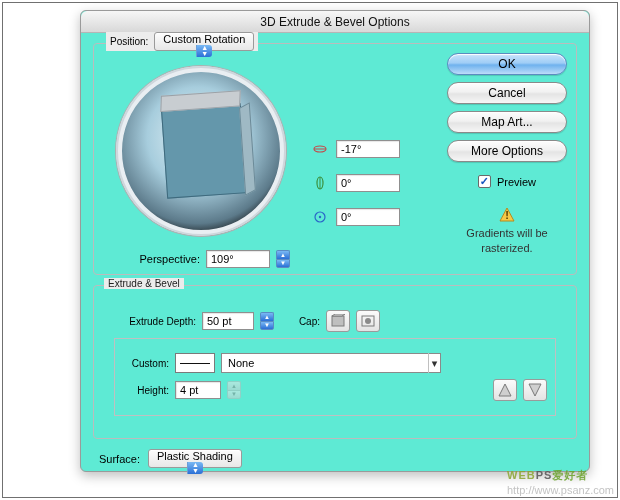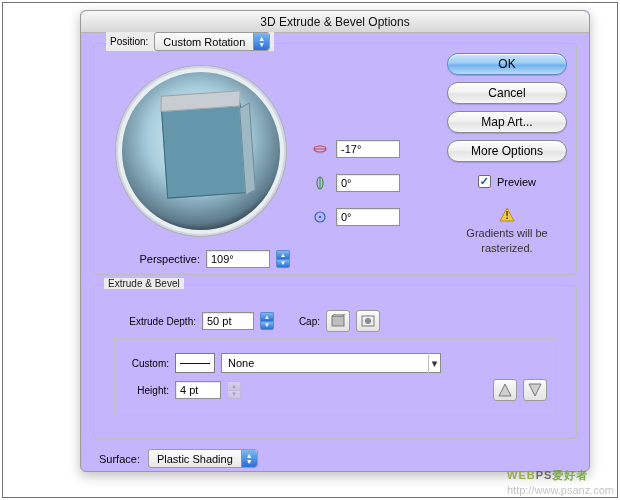--- a/index.html
+++ b/index.html
@@ -1,26 +1,26 @@
 <!DOCTYPE html>
 <html><head>
 <meta charset="utf-8">
 <style>
 *{box-sizing:border-box;margin:0;padding:0;font-family:"Lucida Grande","Helvetica Neue",Arial,sans-serif;font-size:11px;-webkit-font-smoothing:antialiased;}
 body{width:620px;height:500px;background:#fff;position:relative;overflow:hidden;}
 .frame{position:absolute;top:2px;left:2px;width:616px;height:496px;border:1px solid #707070;}
-.dialog{position:absolute;top:10px;left:80px;width:510px;height:462px;background:#c4b5fd;border:1px solid #9a9a9a;border-radius:6px;box-shadow:0 4px 12px rgba(0,0,0,0.25);}
+.dialog{position:absolute;top:10px;left:80px;width:510px;height:462px;background:#5eead4;border:1px solid #9a9a9a;border-radius:6px;box-shadow:0 4px 12px rgba(0,0,0,0.25);}
 .titlebar{height:22px;line-height:22px;text-align:center;background:linear-gradient(#f7f7f7,#d8d8d8);border-bottom:1px solid #b5b5b5;border-radius:6px 6px 0 0;font-size:12px;color:#111;}
 .content{padding:10px 12px 8px 12px;}
 .fieldset{position:relative;border:1px solid #bcbcbc;border-radius:4px;padding:12px 12px 12px 12px;}
 .fieldset+.fieldset{margin-top:10px;}
 .fieldset .legend{position:absolute;top:-8px;left:10px;background:#ececec;padding:0 4px;color:#222;font-size:10px;}
 .position-row{display:flex;align-items:center;gap:6px;position:absolute;top:-12px;left:12px;background:#ececec;padding:0 4px;}
 .position-row .lbl{font-size:10px;}
-.aqua-select{display:inline-flex;align-items:center;height:19px;background:linear-gradient(#fdfdfd,#e7e7e7);border:1px solid #9a9a9a;border-radius:3px;box-shadow:inset 0 1px 0 #fff;}
+.aqua-select{display:inline-flex;align-items:center;height:19px;background:linear-gradient(#fdfdfd,#e7e7e7);border:1px solid #9a9a9a;border-radius:3px;box-shadow:inset 0 1px 0 #fff;flex-direction:column;}
 .aqua-select .sel-text{padding:0 8px;}
 .aqua-select .arrows{width:16px;height:100%;background:linear-gradient(#7ab9f4,#2a6fd6);border-left:1px solid #6a9ed8;border-radius:0 3px 3px 0;display:flex;align-items:center;justify-content:center;color:#fff;font-size:7px;line-height:6px;}
 .trackball-area{display:flex;padding-top:10px;}
 .trackball-wrap{width:190px;display:flex;flex-direction:column;align-items:center;}
 .trackball{width:170px;height:170px;border-radius:50%;background:radial-gradient(circle at 48% 42%,#e8f4f8 0%,#a7cddd 38%,#5c7a8a 65%,#0a0a0a 78%,#000 100%);box-shadow:inset 0 0 0 2px #cfd6dc,inset 0 0 0 6px #e9eef2,0 0 0 1px #b0b0b0;position:relative;overflow:hidden;}
 .cube{position:absolute;top:40px;left:48px;width:80px;height:90px;background:#6497ab;border:1px solid #3f6a7d;transform:rotate(-4deg);}
 .cube .top{position:absolute;top:-14px;left:-1px;width:80px;height:16px;background:#c8cdd1;border:1px solid #9aa1a7;transform:skewX(-6deg);}
 .cube .side{position:absolute;top:1px;right:-10px;width:11px;height:88px;background:#9fb9c4;border:1px solid #6b8a98;transform:skewY(-24deg);}
 .persp-row{display:flex;align-items:center;gap:6px;margin-top:14px;justify-content:flex-end;width:100%;padding-right:6px;}
 .rot-controls{display:flex;flex-direction:column;gap:16px;justify-content:center;padding:32px 0 0 16px;}

